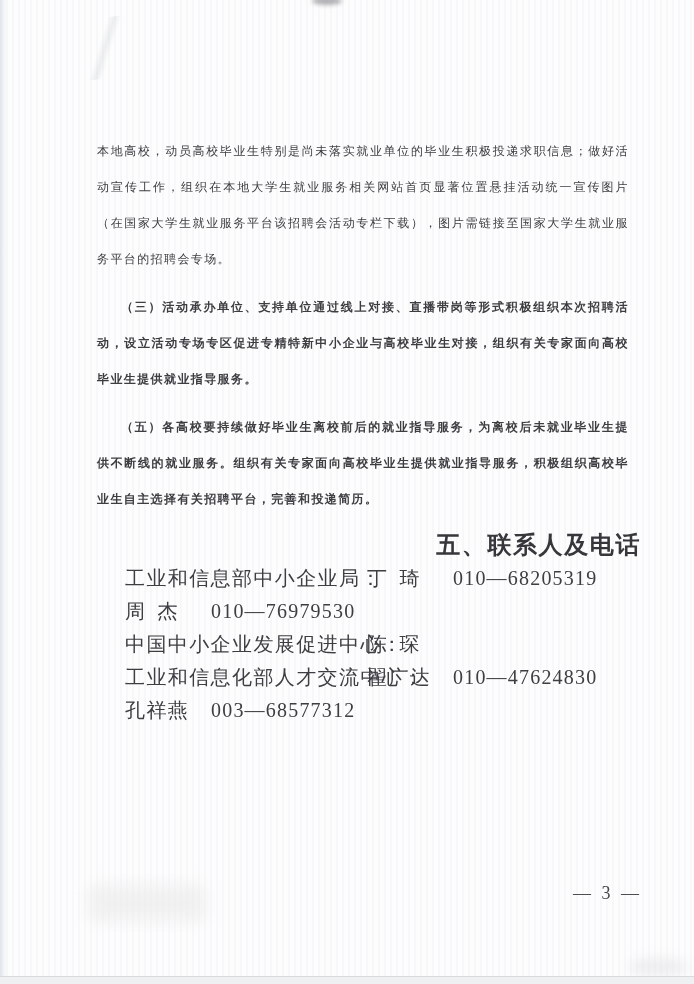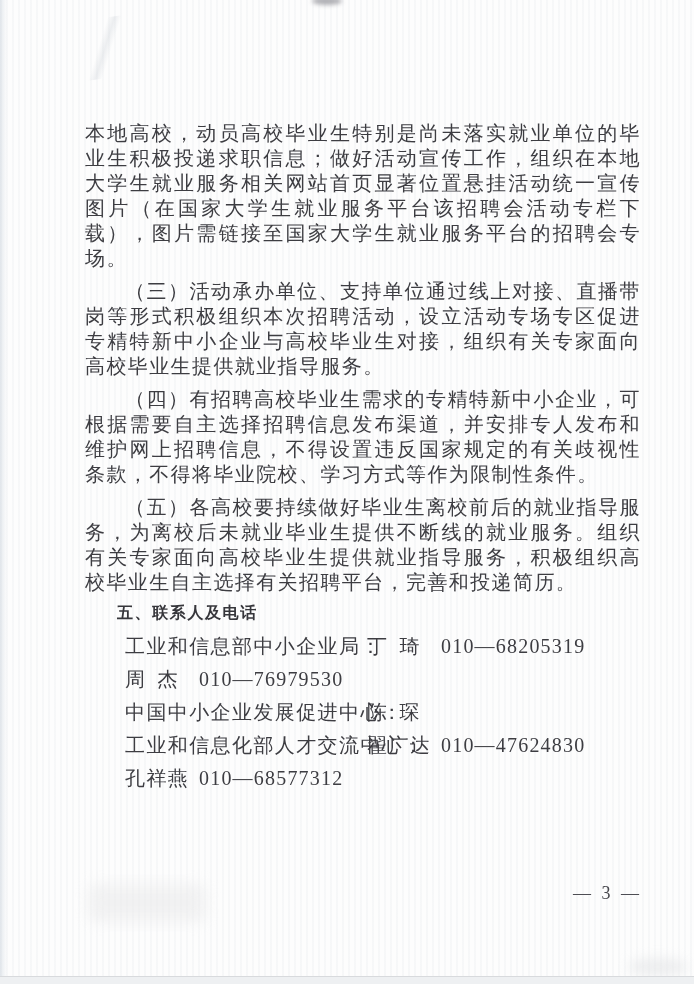--- a/index.html
+++ b/index.html
@@ -81,39 +81,40 @@
     pointer-events: none;
   }
 
   .content {
     position: absolute;
     left: 85px;
     top: 121px;
     width: 556px;
   }
   .para {
-    margin: 0;
-    font-size: 20px;
-    line-height: 25px;
+    margin: 12px;
+    font-size: 12px;
+    line-height: 36px;
     letter-spacing: 1.4px;
     text-align: justify;
     color: #3d3d42;
   }
-  .para.indent { text-indent: 2em; }
+  .para.indent { text-indent: 2em; font-weight: bold; }
   .para + .para { margin-top: 8px; }
 
   .section-heading {
     margin: 2px 0 0 0;
     font-family: Liberation Serif, serif;
     font-weight: bold;
-    font-size: 16px;
+    font-size: 24px;
     line-height: 32px;
     letter-spacing: 1.6px;
     text-indent: 2em;
     color: #36363b;
+    text-align: right;
   }
 
   .contacts {
     margin-top: 1px;
     padding-left: 40px; 
   }
   .contact-row {
     display: flex;
     align-items: baseline;
     font-size: 20px;
@@ -125,21 +126,21 @@
     width: 242px;
     flex: 0 0 242px;
   }
   .contact-name {
     width: 54px;
     flex: 0 0 54px;
     text-align: justify;
     text-align-last: justify;
   }
   .contact-phone {
-    margin-left: 20px;
+    margin-left: 32px;
     letter-spacing: 1.2px;
   }
 
   .page-number {
     position: absolute;
     right: 52px;
     top: 883px;
     font-size: 18px;
     letter-spacing: 3px;
     color: #47474d;
@@ -157,21 +158,20 @@
   <div class="smudge-footer"></div>
   <div class="smudge-corner"></div>
   <div class="edge-bottom"></div>
 
   <div class="content">
 
     <p class="para">本地高校，动员高校毕业生特别是尚未落实就业单位的毕业生积极投递求职信息；做好活动宣传工作，组织在本地大学生就业服务相关网站首页显著位置悬挂活动统一宣传图片（在国家大学生就业服务平台该招聘会活动专栏下载），图片需链接至国家大学生就业服务平台的招聘会专场。</p>
 
     <p class="para indent">（三）活动承办单位、支持单位通过线上对接、直播带岗等形式积极组织本次招聘活动，设立活动专场专区促进专精特新中小企业与高校毕业生对接，组织有关专家面向高校毕业生提供就业指导服务。</p>
 
-    <p class="para indent">（四）有招聘高校毕业生需求的专精特新中小企业，可根据需要自主选择招聘信息发布渠道，并安排专人发布和维护网上招聘信息，不得设置违反国家规定的有关歧视性条款，不得将毕业院校、学习方式等作为限制性条件。</p>
 
     <p class="para indent">（五）各高校要持续做好毕业生离校前后的就业指导服务，为离校后未就业毕业生提供不断线的就业服务。组织有关专家面向高校毕业生提供就业指导服务，积极组织高校毕业生自主选择有关招聘平台，完善和投递简历。</p>
 
     <h3 class="section-heading">五、联系人及电话</h3>
 
     <div class="contacts">
 
       <div class="contact-row">
         <span class="contact-org">工业和信息部中小企业局：</span>
         <span class="contact-name">丁琦</span>
@@ -189,21 +189,21 @@
       </div>
 
       <div class="contact-row">
         <span class="contact-org">工业和信息化部人才交流中心：</span>
         <span class="contact-name">翟广达</span>
         <span class="contact-phone">010—47624830</span>
       </div>
 
       <div class="contact-row">
         <span class="contact-name">孔祥燕</span>
-        <span class="contact-phone">010—68577312</span>
+        <span class="contact-phone">003—68577312</span>
       </div>
 
     </div>
   </div>
 
   <div class="page-number">— 3 —</div>
 
 </div>
 
 </body></html>

